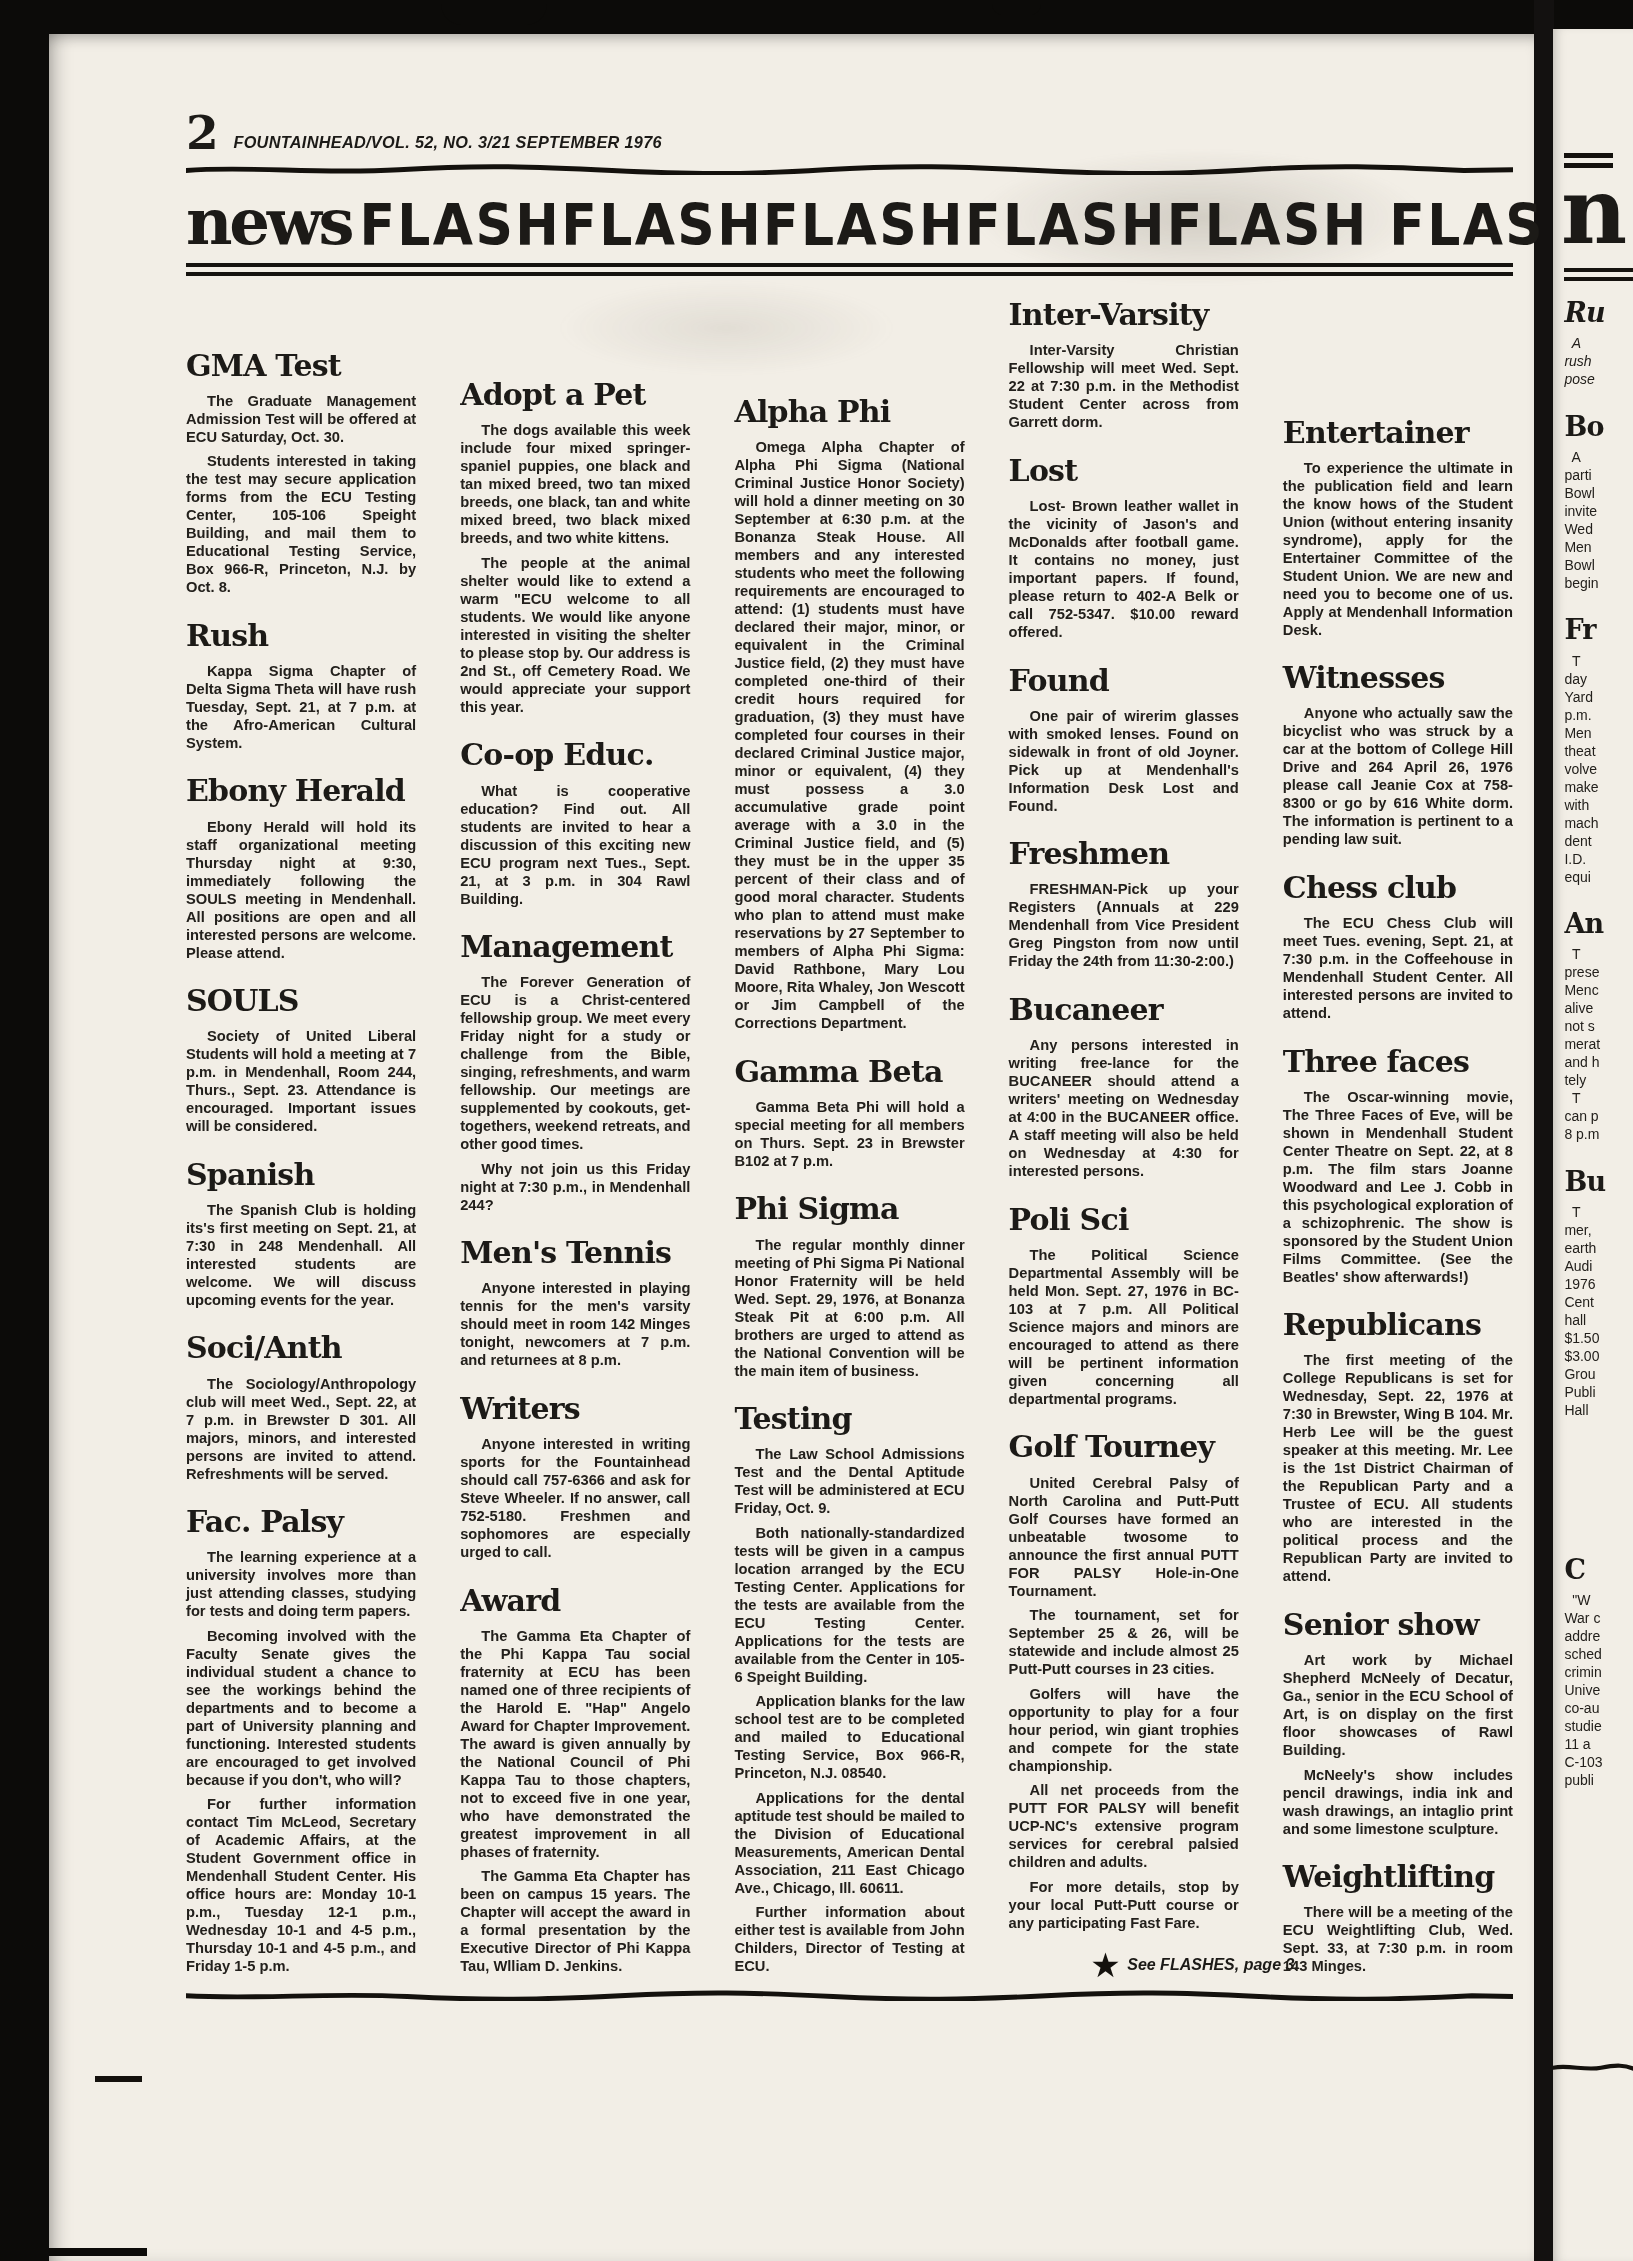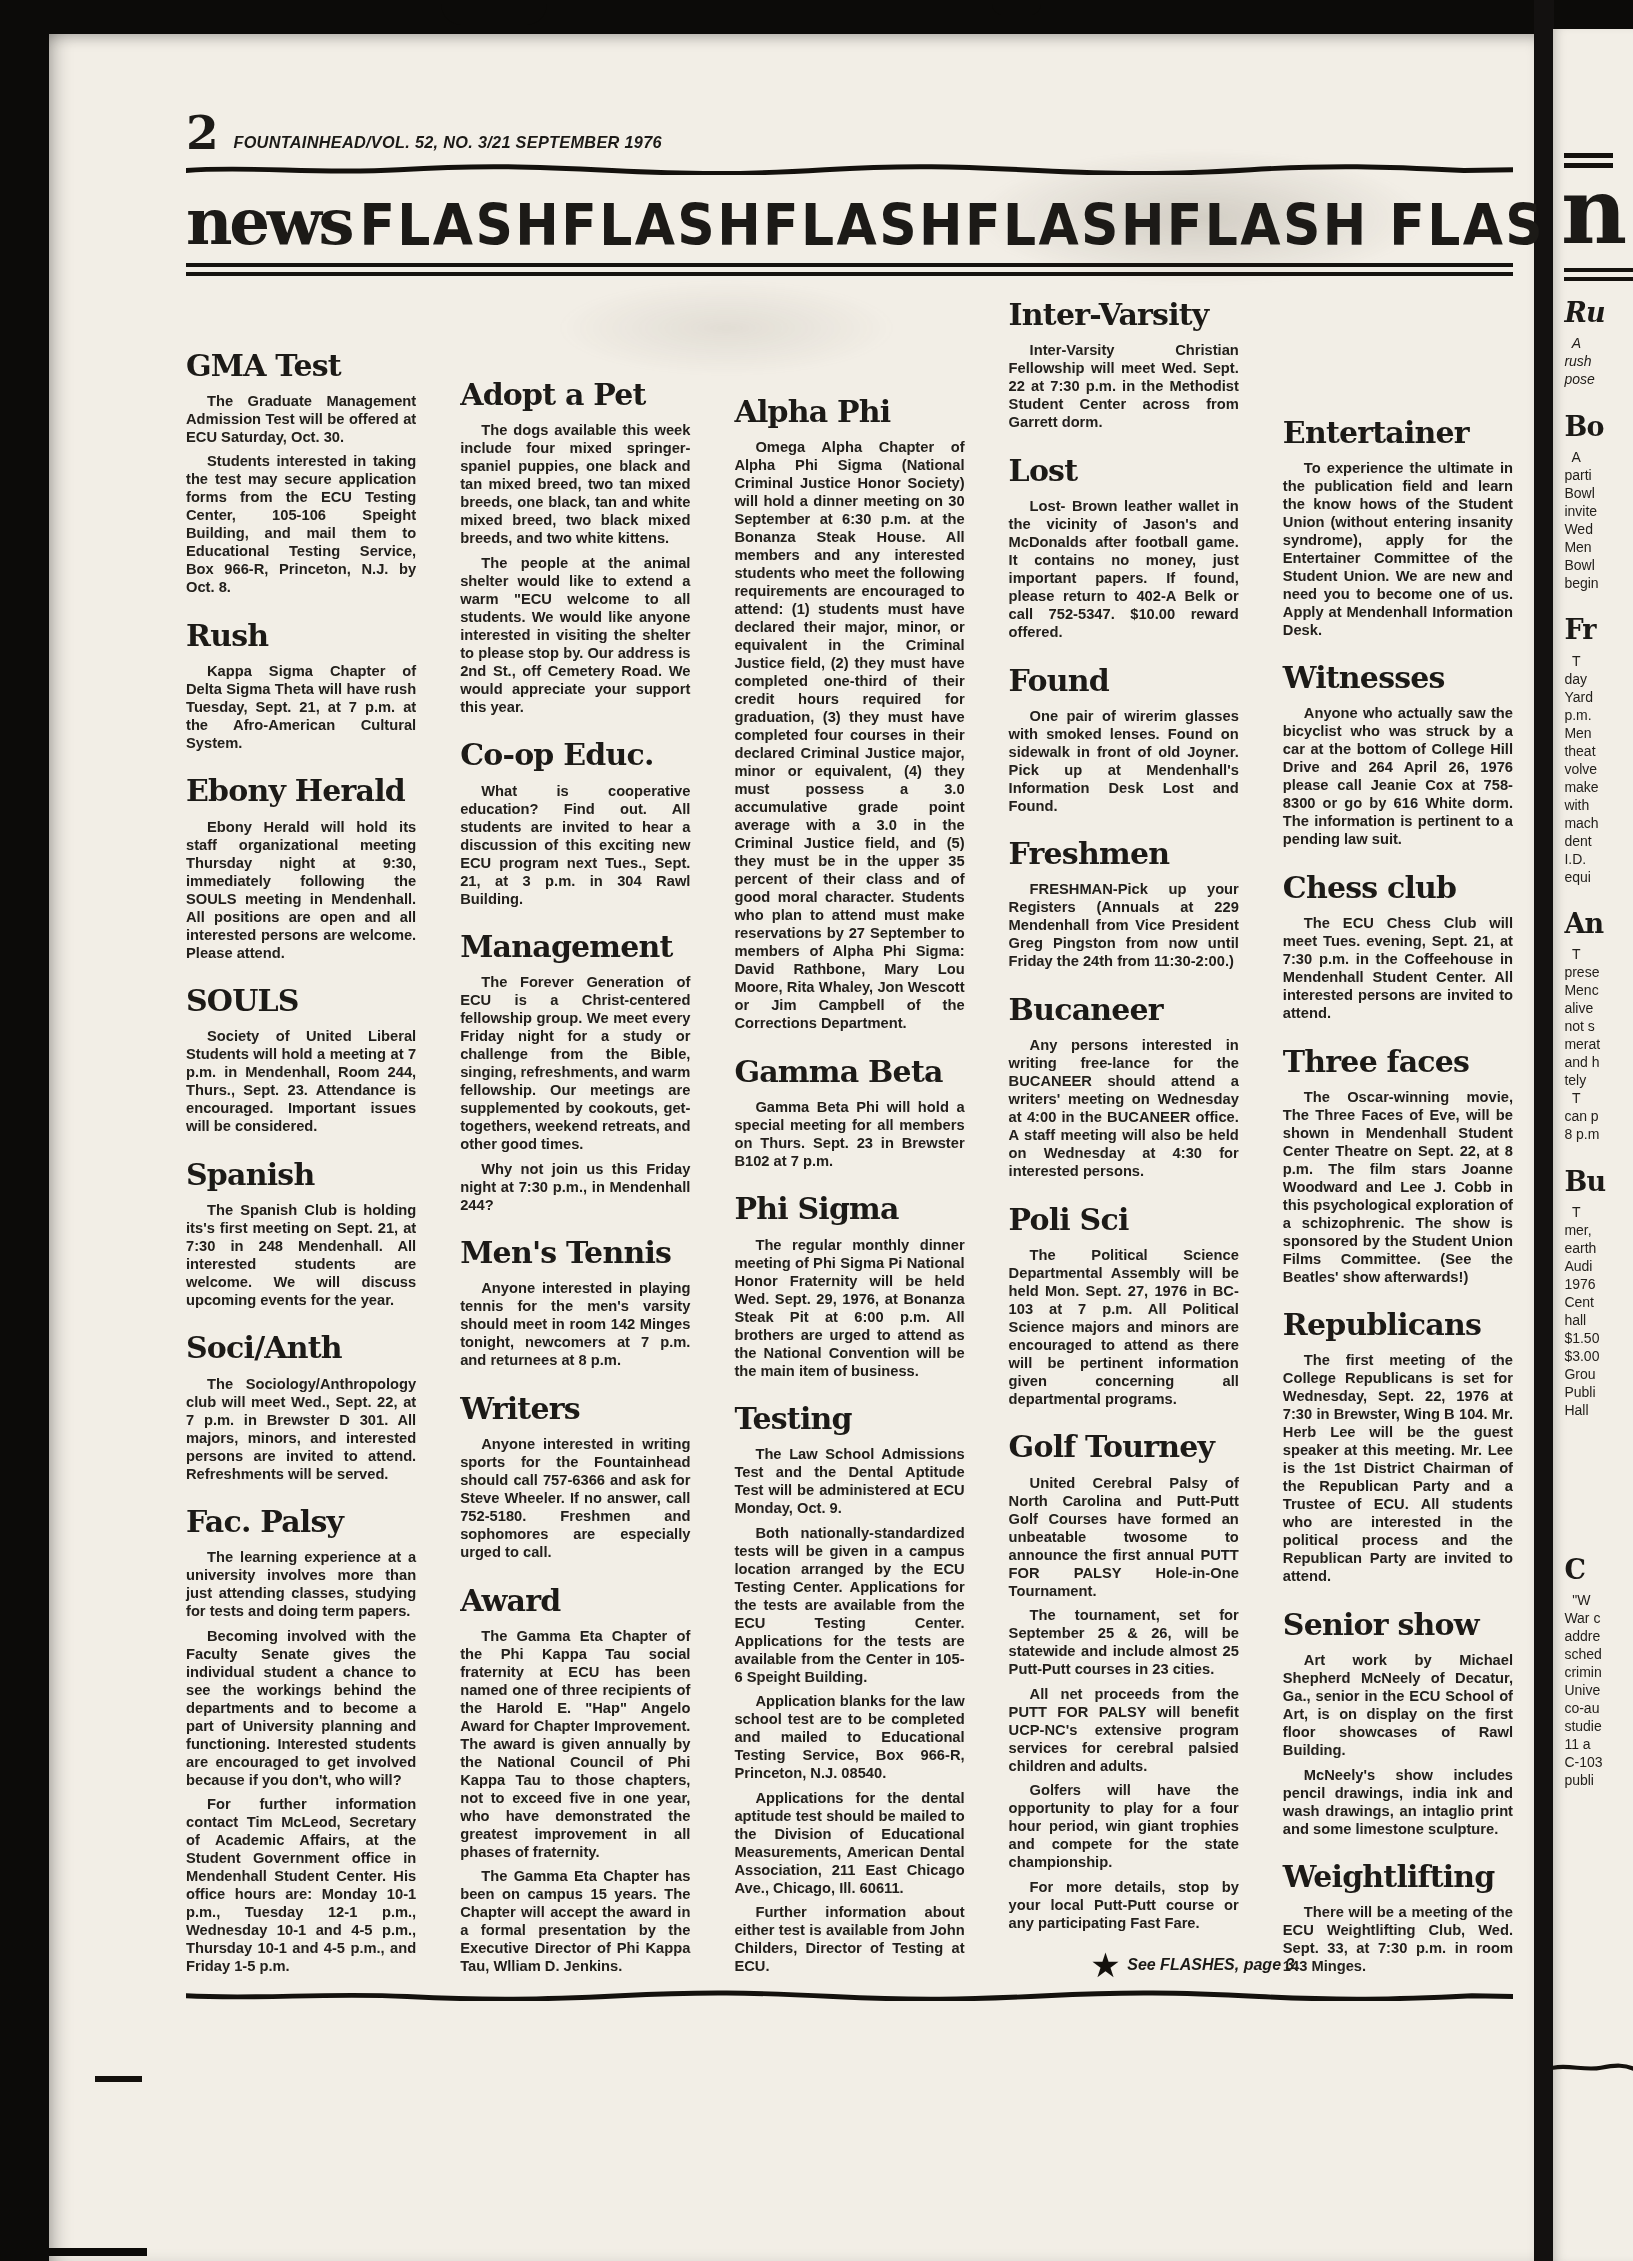--- a/index.html
+++ b/index.html
@@ -162,21 +162,21 @@
           <p class="sec-para">The Gamma Eta Chapter has been on campus 15 years. The Chapter will accept the award in a formal presentation by the Executive Director of Phi Kappa Tau, Wlliam D. Jenkins.</p>
         </div>
         <div class="col">
           <h2 class="sec-title">Alpha Phi</h2>
           <p class="sec-para">Omega Alpha Chapter of Alpha Phi Sigma (National Criminal Justice Honor Society) will hold a dinner meeting on 30 September at 6:30 p.m. at the Bonanza Steak House. All members and any interested students who meet the following requirements are encouraged to attend: (1) students must have declared their major, minor, or equivalent in the Criminal Justice field, (2) they must have completed one-third of their credit hours required for graduation, (3) they must have completed four courses in their declared Criminal Justice major, minor or equivalent, (4) they must possess a 3.0 accumulative grade point average with a 3.0 in the Criminal Justice field, and (5) they must be in the upper 35 percent of their class and of good moral character. Students who plan to attend must make reservations by 27 September to members of Alpha Phi Sigma: David Rathbone, Mary Lou Moore, Rita Whaley, Jon Wescott or Jim Campbell of the Corrections Department.</p>
           <h2 class="sec-title">Gamma Beta</h2>
           <p class="sec-para">Gamma Beta Phi will hold a special meeting for all members on Thurs. Sept. 23 in Brewster B102 at 7 p.m.</p>
           <h2 class="sec-title">Phi Sigma</h2>
           <p class="sec-para">The regular monthly dinner meeting of Phi Sigma Pi National Honor Fraternity will be held Wed. Sept. 29, 1976, at Bonanza Steak Pit at 6:00 p.m. All brothers are urged to attend as the National Convention will be the main item of business.</p>
           <h2 class="sec-title">Testing</h2>
-          <p class="sec-para">The Law School Admissions Test and the Dental Aptitude Test will be administered at ECU Monday, Oct. 9.</p>
+          <p class="sec-para">The Law School Admissions Test and the Dental Aptitude Test will be administered at ECU Friday, Oct. 9.</p>
           <p class="sec-para">Both nationally-standardized tests will be given in a campus location arranged by the ECU Testing Center. Applications for the tests are available from the ECU Testing Center. Applications for the tests are available from the Center in 105-6 Speight Building.</p>
           <p class="sec-para">Application blanks for the law school test are to be completed and mailed to Educational Testing Service, Box 966-R, Princeton, N.J. 08540.</p>
           <p class="sec-para">Applications for the dental aptitude test should be mailed to the Division of Educational Measurements, American Dental Association, 211 East Chicago Ave., Chicago, Ill. 60611.</p>
           <p class="sec-para">Further information about either test is available from John Childers, Director of Testing at ECU.</p>
         </div>
         <div class="col">
           <h2 class="sec-title">Inter-Varsity</h2>
           <p class="sec-para">Inter-Varsity Christian Fellowship will meet Wed. Sept. 22 at 7:30 p.m. in the Methodist Student Center across from Garrett dorm.</p>
           <h2 class="sec-title">Lost</h2>
           <p class="sec-para">Lost- Brown leather wallet in the vicinity of Jason's and McDonalds after football game. It contains no money, just important papers. If found, please return to 402-A Belk or call 752-5347. $10.00 reward offered.</p>
@@ -184,22 +184,22 @@
           <p class="sec-para">One pair of wirerim glasses with smoked lenses. Found on sidewalk in front of old Joyner. Pick up at Mendenhall's Information Desk Lost and Found.</p>
           <h2 class="sec-title">Freshmen</h2>
           <p class="sec-para">FRESHMAN-Pick up your Registers (Annuals at 229 Mendenhall from Vice President Greg Pingston from now until Friday the 24th from 11:30-2:00.)</p>
           <h2 class="sec-title">Bucaneer</h2>
           <p class="sec-para">Any persons interested in writing free-lance for the BUCANEER should attend a writers' meeting on Wednesday at 4:00 in the BUCANEER office. A staff meeting will also be held on Wednesday at 4:30 for interested persons.</p>
           <h2 class="sec-title">Poli Sci</h2>
           <p class="sec-para">The Political Science Departmental Assembly will be held Mon. Sept. 27, 1976 in BC-103 at 7 p.m. All Political Science majors and minors are encouraged to attend as there will be pertinent information given concerning all departmental programs.</p>
           <h2 class="sec-title">Golf Tourney</h2>
           <p class="sec-para">United Cerebral Palsy of North Carolina and Putt-Putt Golf Courses have formed an unbeatable twosome to announce the first annual PUTT FOR PALSY Hole-in-One Tournament.</p>
           <p class="sec-para">The tournament, set for September 25 &amp; 26, will be statewide and include almost 25 Putt-Putt courses in 23 cities.</p>
+          <p class="sec-para">Golfers will have the opportunity to play for a four hour period, win giant trophies and compete for the state championship.</p>
           <p class="sec-para">All net proceeds from the PUTT FOR PALSY will benefit UCP-NC's extensive program services for cerebral palsied children and adults.</p>
-          <p class="sec-para">Golfers will have the opportunity to play for a four hour period, win giant trophies and compete for the state championship.</p>
           <p class="sec-para">For more details, stop by your local Putt-Putt course or any participating Fast Fare.</p>
           <div class="flashes-note">
             <span class="star">★</span>
             <span class="note-text">See FLASHES, page 3.</span>
           </div>
         </div>
         <div class="col">
           <h2 class="sec-title">Entertainer</h2>
           <p class="sec-para">To experience the ultimate in the publication field and learn the know hows of the Student Union (without entering insanity syndrome), apply for the Entertainer Committee of the Student Union. We are new and need you to become one of us. Apply at Mendenhall Information Desk.</p>
           <h2 class="sec-title">Witnesses</h2>

